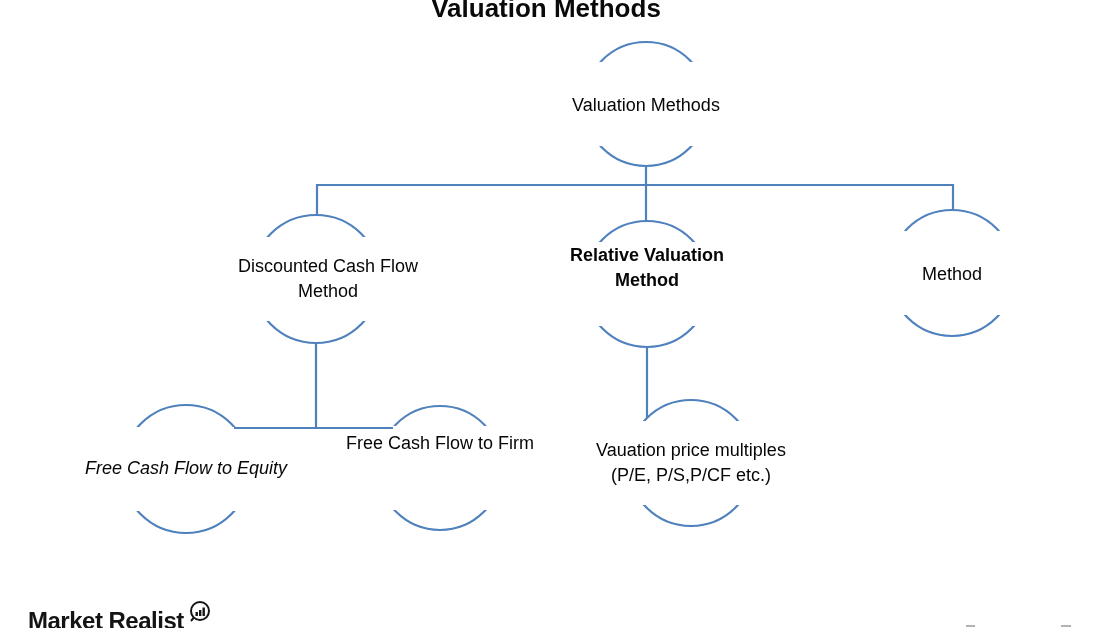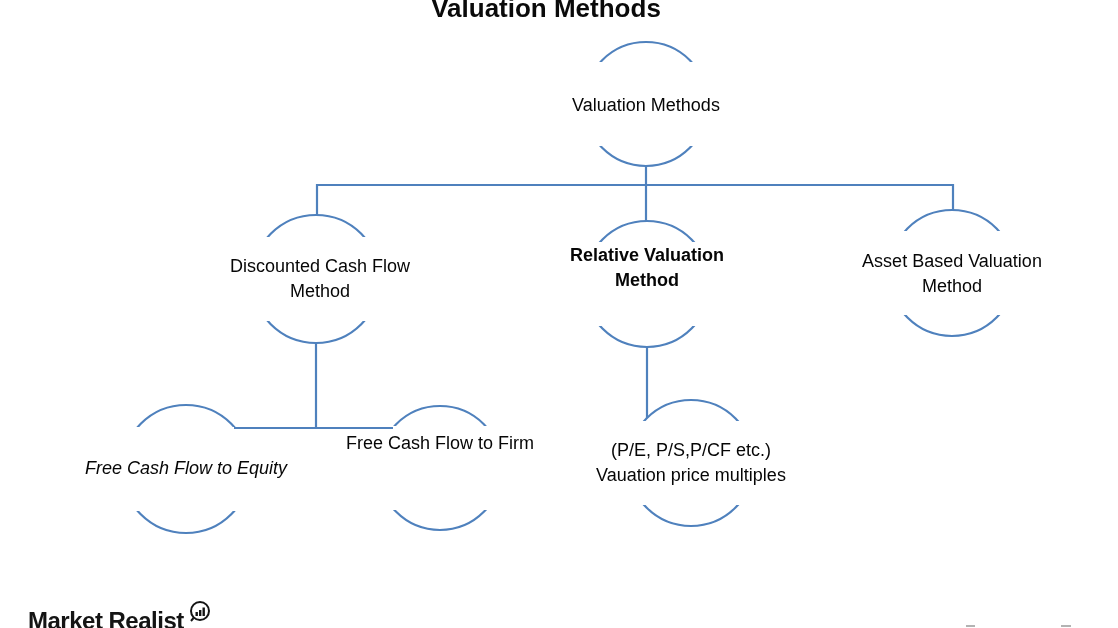--- a/index.html
+++ b/index.html
@@ -105,46 +105,45 @@
       <line x1="647" y1="346" x2="647" y2="418"></line>
     </g>
   </svg>
 
   <div class="diagram-title">Valuation Methods</div>
 
   <div class="node-label" style="left:646px; top:105px;">
     <span>Valuation Methods</span>
   </div>
 
-  <div class="node-label" style="left:320px; top:279px;">
+  <div class="node-label" style="left:328px; top:279px;">
     <span>Discounted Cash Flow</span>
     <span>Method</span>
   </div>
 
   <div class="node-label" style="left:647px; top:268px;font-weight:bold;">
     <span>Relative Valuation</span>
     <span>Method</span>
   </div>
 
   <div class="node-label" style="left:952px; top:274px;">
-    <span>Asset Based Valuation</span>
     <span>Method</span>
   </div>
 
   <div class="node-label" style="left:186px; top:468px;font-style:italic;">
     <span>Free Cash Flow to Equity</span>
   </div>
 
   <div class="node-label" style="left:440px; top:443px;">
     <span>Free Cash Flow to Firm</span>
   </div>
 
   <div class="node-label" style="left:691px; top:463px;">
+    <span>Vauation price multiples</span>
     <span>(P/E, P/S,P/CF etc.)</span>
-    <span>Vauation price multiples</span>
   </div>
 
   <div class="watermark">
     <span class="watermark-text">Market Realist</span>
     <svg class="watermark-badge" width="26" height="28" viewBox="0 0 26 28">
       <circle cx="12" cy="11" r="9" fill="none" stroke="#141414" stroke-width="2"></circle>
       <rect x="7.5" y="12" width="2.4" height="4" fill="#141414"></rect>
       <rect x="11" y="10" width="2.4" height="6" fill="#141414"></rect>
       <rect x="14.5" y="7.5" width="2.4" height="8.5" fill="#141414"></rect>
       <line x1="5.5" y1="18" x2="3" y2="21" stroke="#141414" stroke-width="2"></line>

